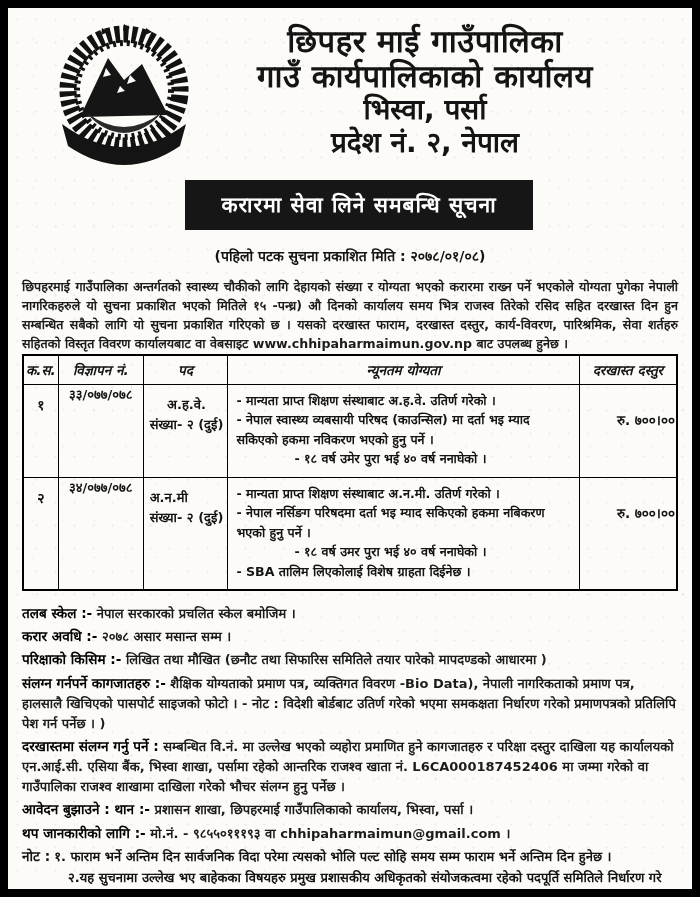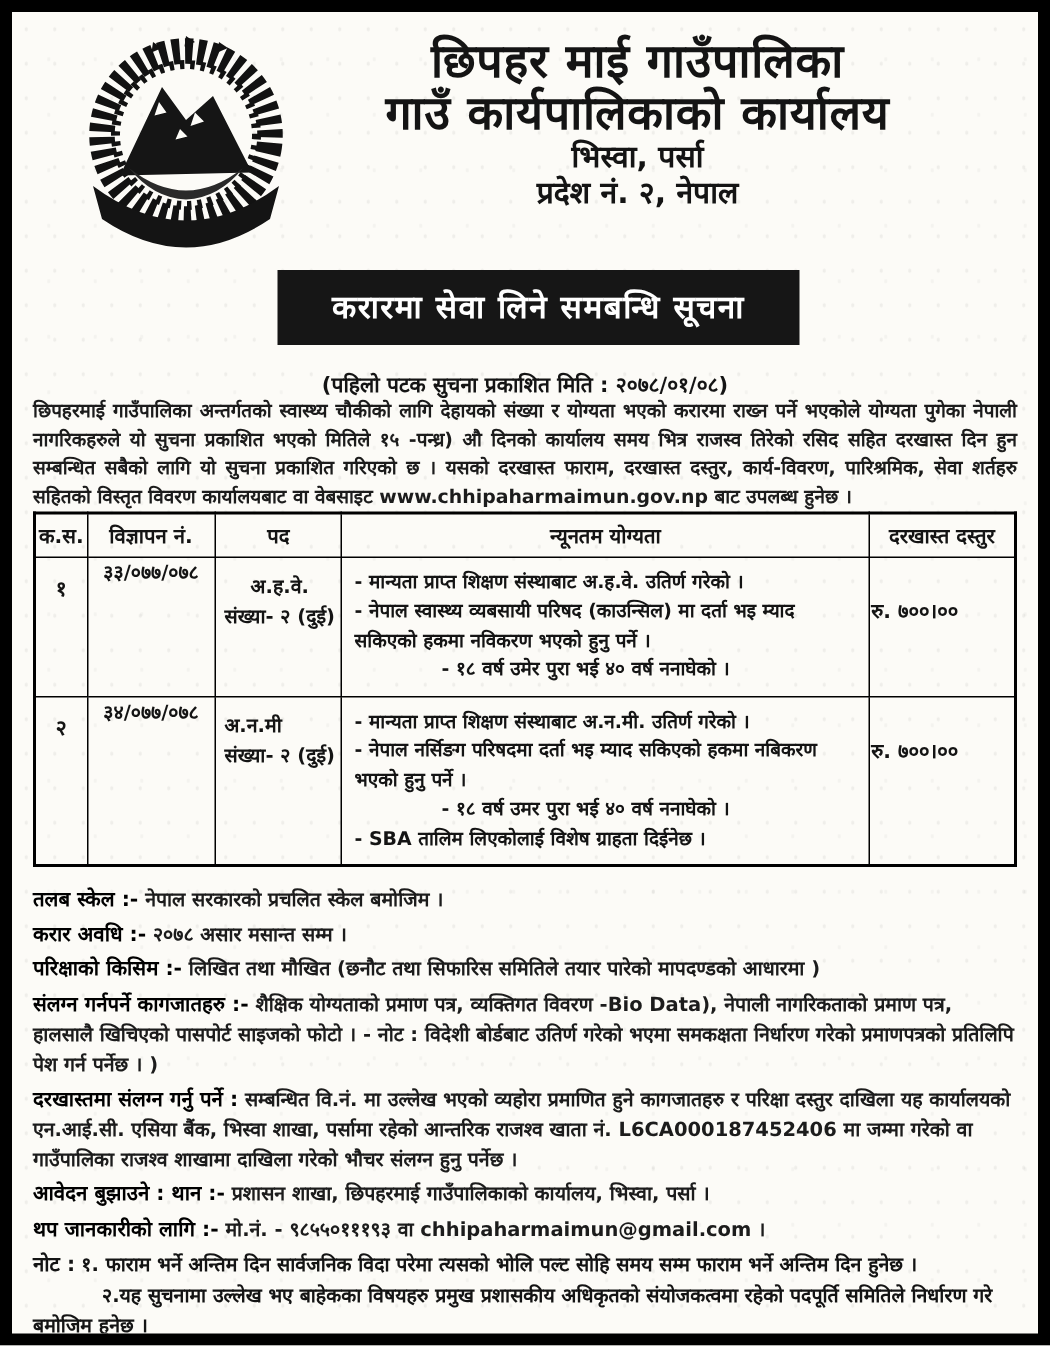--- a/index.html
+++ b/index.html
@@ -18,43 +18,43 @@
     overflow:hidden;
     font-family:"DejaVu Sans","Liberation Sans",sans-serif;
     color:#141414;
   }
   .inner{padding:6px 14px 0 14px;}
   
   .header{position:relative;min-height:158px;}
   .logo{position:absolute;left:28px;top:6px;width:150px;height:152px;}
   .titles{margin-left:150px;text-align:center;padding-top:10px;}
   .t1,.t2{font-size:31px;font-weight:bold;line-height:1.12;letter-spacing:0.5px;}
-  .t3,.t4{font-size:20px;font-weight:bold;line-height:1.18;}
+  .t3,.t4{font-size:28px;font-weight:bold;line-height:1.18;}
   
   .banner-wrap{text-align:center;margin-top:10px;}
   .banner{
     display:inline-block;background:#161616;color:#fff;
     font-size:21px;font-weight:bold;letter-spacing:1px;
     padding:8px 34px 10px 34px;margin-left:18px;
     box-shadow:0 0 0 2px #161616;
   }
   
   .published{text-align:center;font-weight:bold;font-size:14px;margin-top:18px;}
-  .body-par{font-size:12.6px;font-weight:bold;line-height:1.5;text-align:justify;margin-top:0;color:#1c1c1c;}
+  .body-par{font-size:12.6px;font-weight:bold;line-height:1.5;text-align:justify;margin-top:13px;color:#1c1c1c;}
   .tapasil{text-align:center;font-weight:bold;font-size:15px;margin:4px 0 5px 0;}
   
   table.vac{width:100%;border-collapse:collapse;border:2.5px solid #000;}
   table.vac th, table.vac td{border:1.6px solid #000;vertical-align:top;}
-  table.vac th{font-size:13.5px;font-weight:bold;padding:5px 2px;text-align:center;}
+  table.vac th{font-size:13.5px;font-weight:bold;padding:5px 2px;text-align:center;font-style:italic;}
   td.sn{width:5%;text-align:center;font-size:14px;font-weight:bold;padding-top:10px;}
   td.adno{width:13%;text-align:center;font-size:13px;font-weight:bold;padding-top:0;}
   td.post{width:13%;font-size:13px;font-weight:bold;padding:10px 4px 4px 6px;line-height:1.6;}
   td.post.center{text-align:center;}
   td.qual{width:54%;font-size:12.6px;font-weight:bold;padding:6px 6px 8px 8px;line-height:1.55;}
-  td.fee{width:15%;text-align:left;font-size:13.5px;font-weight:bold;padding-top:26px;}
+  td.fee{width:15%;text-align:right;font-size:13.5px;font-weight:bold;padding-top:26px;}
   .qline{margin:0;}
   .qline.age{margin-left:58px;}
   
   .details{margin-top:12px;font-size:13px;line-height:1.55;}
   .dline{margin:0 0 2px 0;font-weight:bold;color:#1c1c1c;}
   .dline .lbl{font-weight:bold;font-size:13.6px;color:#000;}
   
   .note{margin-top:2px;font-size:13px;line-height:1.55;}
   .note .lbl{font-weight:bold;font-size:13.6px;}
   .note-item1{display:inline;font-weight:bold;}

